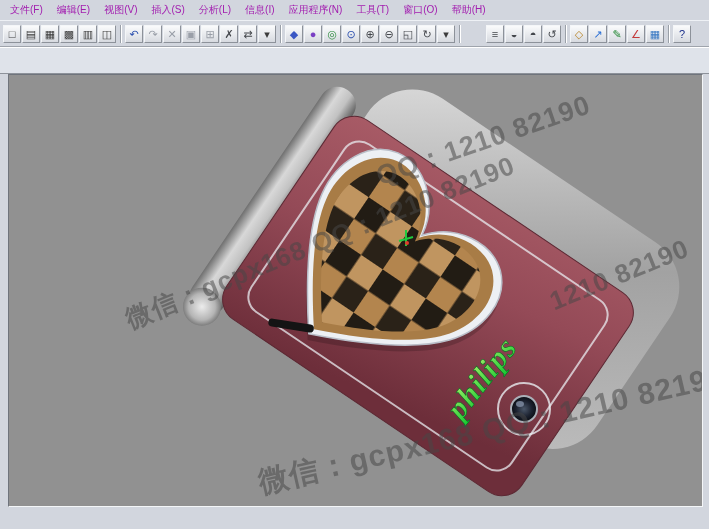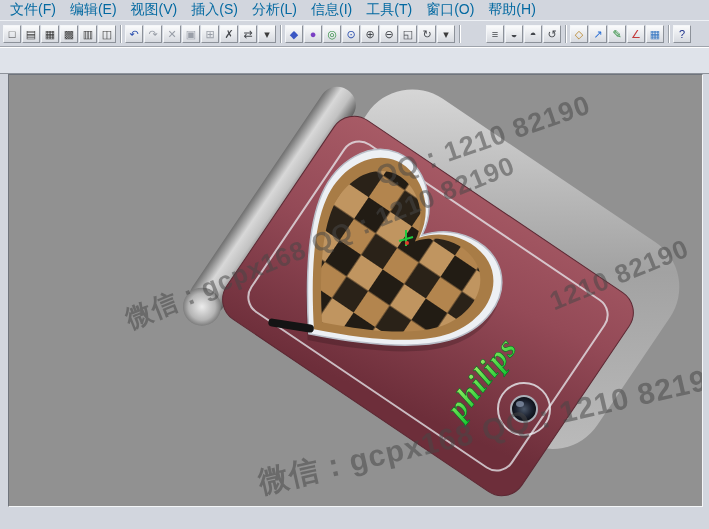--- a/index.html
+++ b/index.html
@@ -1,19 +1,19 @@
 <!DOCTYPE html>
 <html style="--window-bg: #d2d6de; --canvas-bg: #919191; --face-maroon: #944a57; --brand-green: #16c832; --watermark: #474747; --checker-dark: #221c14; --checker-wood: #b3854e;"><head>
 <meta charset="utf-8">
 <style>
   *{box-sizing:border-box;margin:0;padding:0}
   html,body{width:709px;height:529px;overflow:hidden}
   body{font-family:"Liberation Sans",sans-serif;background:var(--window-bg,#d2d6de);-webkit-font-smoothing:antialiased}
 
-  .menu-bar{height:20px;display:flex;align-items:center;padding:0 3px;font-size:14px;color:#0369a1;background:var(--window-bg,#d2d6de)}
+  .menu-bar{height:20px;display:flex;align-items:center;padding:0 3px;font-size:10px;color:#a21caf;background:var(--window-bg,#d2d6de)}
   .menu-item{padding:2px 7px;white-space:nowrap;cursor:default}
 
   .toolbar{height:27px;display:flex;align-items:center;padding:0 3px;background:var(--window-bg,#d2d6de);
            border-top:1px solid #eef1f5;border-bottom:1px solid #9fa4ac}
   .tb-btn{display:inline-block;width:18px;height:18px;margin-right:1px;font-size:11px;line-height:16px;text-align:center;
           color:#3c3c3c;background:linear-gradient(#fafbfc,#d7dae0);
           border:1px solid;border-color:#f4f6f8 #8d929a #8d929a #f4f6f8;overflow:hidden}
   .tb-sep{display:inline-block;width:2px;height:18px;margin:0 3px;border-left:1px solid #9aa0a8;border-right:1px solid #ffffff}
   .tb-gap{display:inline-block;width:22px;height:18px}
 
@@ -37,20 +37,21 @@
 <body>
 
 <div class="menu-bar">
 
 <span class="menu-item">文件(F)</span>
     <span class="menu-item">编辑(E)</span>
     <span class="menu-item">视图(V)</span>
     <span class="menu-item">插入(S)</span>
     <span class="menu-item">分析(L)</span>
     <span class="menu-item">信息(I)</span>
+    <span class="menu-item">应用程序(N)</span>
     <span class="menu-item">工具(T)</span>
     <span class="menu-item">窗口(O)</span>
     <span class="menu-item">帮助(H)</span>
   </div>
 
 <div class="toolbar">
 
 <span class="tb-btn">□</span>
     <span class="tb-btn">▤</span>
     <span class="tb-btn">▦</span>

